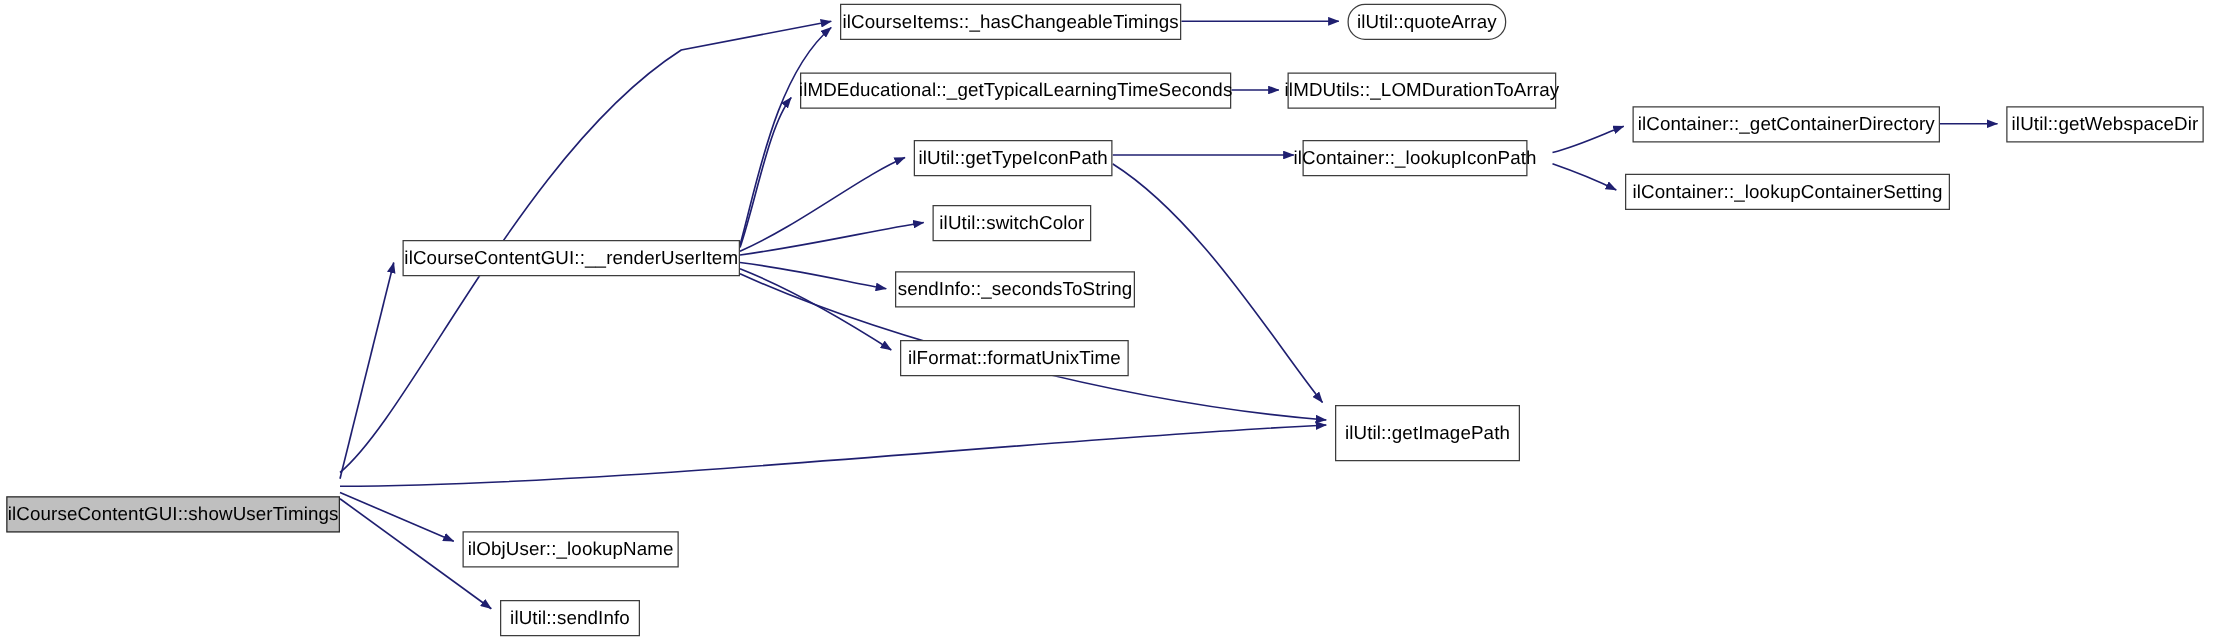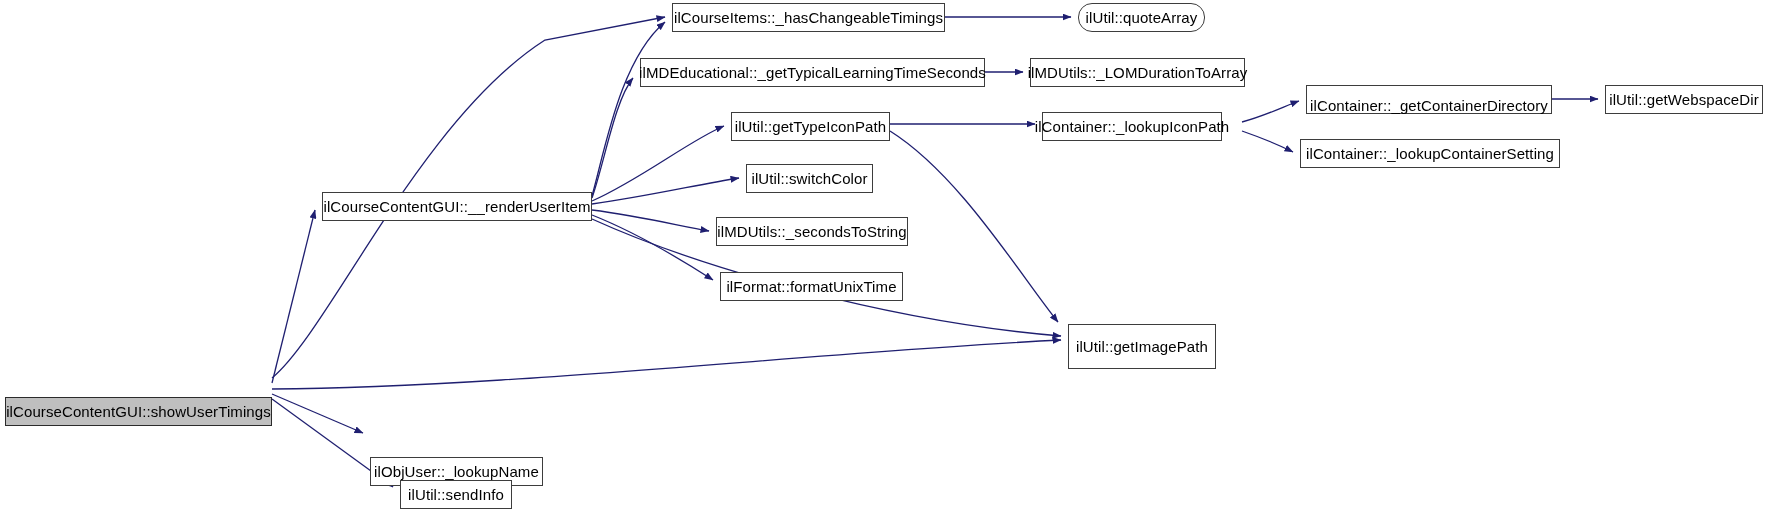--- a/index.html
+++ b/index.html
@@ -97,44 +97,44 @@
       <div class="node" style="left: 640px; top: 58px; width: 345px; height: 29px;">
         <span class="node-label">ilMDEducational::_getTypicalLearningTimeSeconds</span>
       </div>
       <div class="node" style="left: 731px; top: 112px; width: 159px; height: 29px;">
         <span class="node-label">ilUtil::getTypeIconPath</span>
       </div>
       <div class="node" style="left: 746px; top: 164px; width: 127px; height: 29px;">
         <span class="node-label">ilUtil::switchColor</span>
       </div>
       <div class="node" style="left: 716px; top: 217px; width: 192px; height: 29px;">
-        <span class="node-label">ilMDUtils::_secondsToString</span>
+        <span class="node-label">sendInfo::_secondsToString</span>
       </div>
       <div class="node" style="left: 720px; top: 272px; width: 183px; height: 29px;">
         <span class="node-label">ilFormat::formatUnixTime</span>
       </div>
       <div class="node" style="left: 1068px; top: 324px; width: 148px; height: 45px;">
         <span class="node-label">ilUtil::getImagePath</span>
       </div>
-      <div class="node" style="left: 370px; top: 425px; width: 173px; height: 29px; margin-top: 32px;">
+      <div class="node" style="left: 370px; top: 425px; width: 173px; height: 29px;">
         <span class="node-label">ilObjUser::_lookupName</span>
       </div>
       <div class="node" style="left: 400px; top: 480px; width: 112px; height: 29px;">
         <span class="node-label">ilUtil::sendInfo</span>
       </div>
       <div class="node" style="left: 1078px; top: 3px; width: 127px; height: 29px; border-radius: 14px;">
         <span class="node-label">ilUtil::quoteArray</span>
       </div>
       <div class="node" style="left: 1030px; top: 58px; width: 215px; height: 29px;">
         <span class="node-label">ilMDUtils::_LOMDurationToArray</span>
       </div>
       <div class="node" style="left: 1042px; top: 112px; width: 180px; height: 29px;">
         <span class="node-label">ilContainer::_lookupIconPath</span>
       </div>
-      <div class="node" style="left: 1306px; top: 85px; width: 246px; height: 29px; align-items: flex-end;">
+      <div class="node" style="left: 1306px; top: 85px; width: 246px; height: 29px;">
         <span class="node-label">ilContainer::_getContainerDirectory</span>
       </div>
       <div class="node" style="left: 1300px; top: 139px; width: 260px; height: 29px;">
         <span class="node-label">ilContainer::_lookupContainerSetting</span>
       </div>
       <div class="node" style="left: 1605px; top: 85px; width: 158px; height: 29px;">
         <span class="node-label">ilUtil::getWebspaceDir</span>
       </div>
     </div>
 

